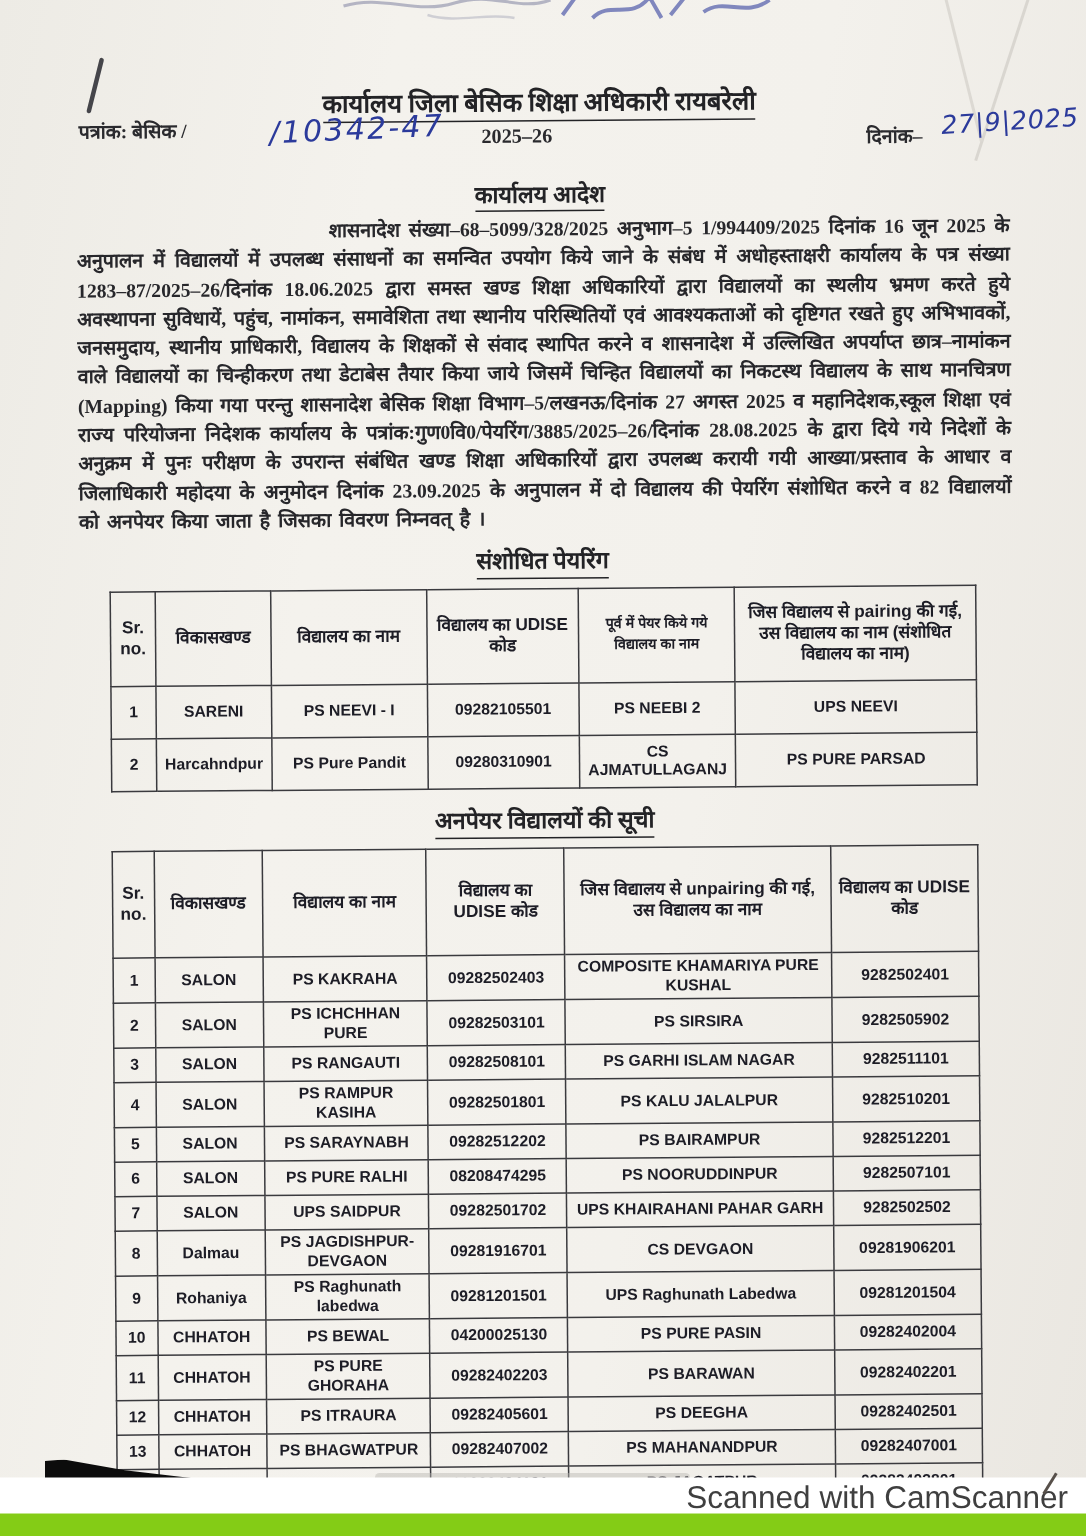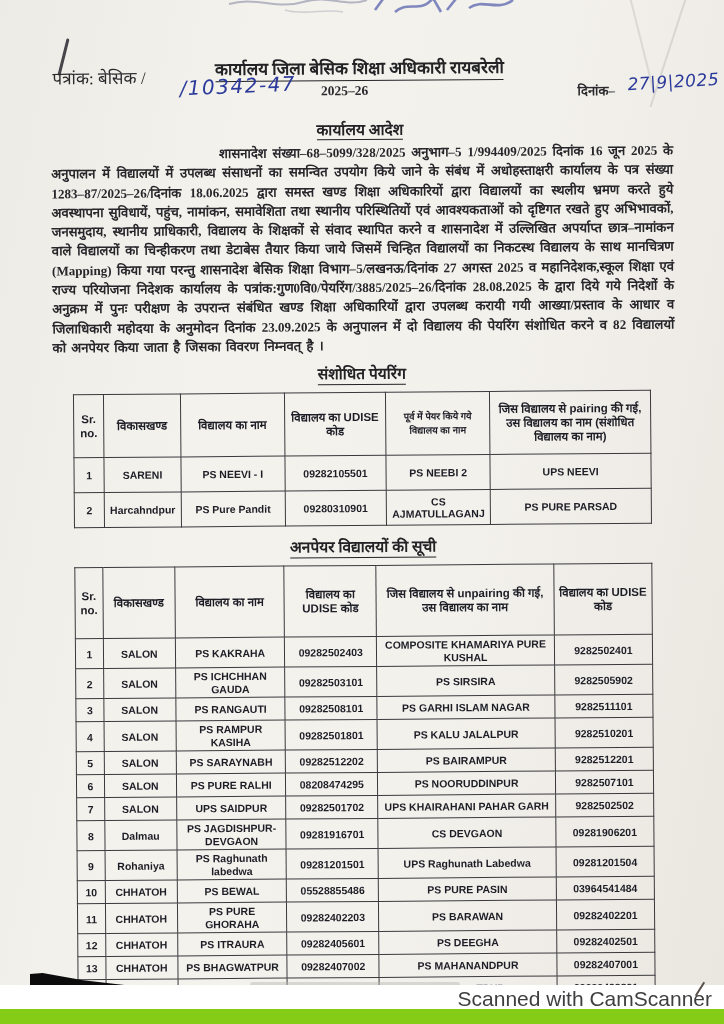--- a/index.html
+++ b/index.html
@@ -21,21 +21,21 @@
   .black-wedge{position:absolute;left:30px;top:973px;width:140px;height:24px;background:#0c0c0c;
                clip-path:polygon(0 4%,9% 0,38% 30%,100% 72%,97% 100%,52% 96%,0 78%);}
   .gray-smudge{position:absolute;left:250px;top:982px;width:210px;height:7px;background:#b9b6b1;opacity:.45;border-radius:3px;}
   .footer-mark{position:absolute;left:699px;top:981px;width:2px;height:16px;background:#57504a;transform:rotate(32deg);}
 
   
   .hdr{position:relative;height:62px;margin-top:56px;}
   .office-title{position:absolute;left:0;right:0;top:0;text-align:center;
     font-size:17px;font-weight:bold;color:#232326;}
   .office-title span{border-bottom:1.6px solid #232326;padding-bottom:2px;}
-  .letter-no-label{position:absolute;left:55px;top:8px;font-size:17px;font-weight:400;color:#2a2a2e;}
+  .letter-no-label{position:absolute;left:55px;top:20px;font-size:13px;font-weight:700;color:#2a2a2e;}
   .letter-no-hand{position:absolute;left:182px;top:17px;font-size:20px;color:#2b3a9b;
     font-family:"DejaVu Sans",sans-serif;font-style:italic;letter-spacing:1.5px;transform:rotate(-2deg);}
   .session{position:absolute;left:0;right:30px;top:27px;text-align:center;font-size:13.5px;font-weight:600;color:#2a2a2e;}
   .date-label{position:absolute;left:580px;top:27px;font-size:13px;font-weight:600;color:#2a2a2e;}
   .date-hand{position:absolute;left:630px;top:18px;font-size:17px;color:#2b3a9b;
     font-family:"DejaVu Sans",sans-serif;font-style:italic;letter-spacing:.5px;transform:rotate(-3deg);}
   .order-title{text-align:center;font-size:15.5px;font-weight:bold;color:#232326;margin-top:0;}
   .order-title span{border-bottom:1.5px solid #232326;padding-bottom:1px;font-family:Liberation Serif, serif;}
 
   
@@ -172,21 +172,21 @@
               <td>1</td>
               <td>SALON</td>
               <td>PS KAKRAHA</td>
               <td>09282502403</td>
               <td>COMPOSITE KHAMARIYA PURE KUSHAL</td>
               <td>9282502401</td>
             </tr>
             <tr>
               <td>2</td>
               <td>SALON</td>
-              <td>PS ICHCHHAN GAUDA</td>
+              <td>PS ICHCHHAN PURE</td>
               <td>09282503101</td>
               <td>PS SIRSIRA</td>
               <td>9282505902</td>
             </tr>
             <tr>
               <td>3</td>
               <td>SALON</td>
               <td>PS RANGAUTI</td>
               <td>09282508101</td>
               <td>PS GARHI ISLAM NAGAR</td>
@@ -237,23 +237,23 @@
               <td>Rohaniya</td>
               <td>PS Raghunath labedwa</td>
               <td>09281201501</td>
               <td>UPS Raghunath Labedwa</td>
               <td>09281201504</td>
             </tr>
             <tr>
               <td>10</td>
               <td>CHHATOH</td>
               <td>PS BEWAL</td>
-              <td>05528855486</td>
+              <td>04200025130</td>
               <td>PS PURE PASIN</td>
-              <td>03964541484</td>
+              <td>09282402004</td>
             </tr>
             <tr>
               <td>11</td>
               <td>CHHATOH</td>
               <td>PS PURE GHORAHA</td>
               <td>09282402203</td>
               <td>PS BARAWAN</td>
               <td>09282402201</td>
             </tr>
             <tr>

